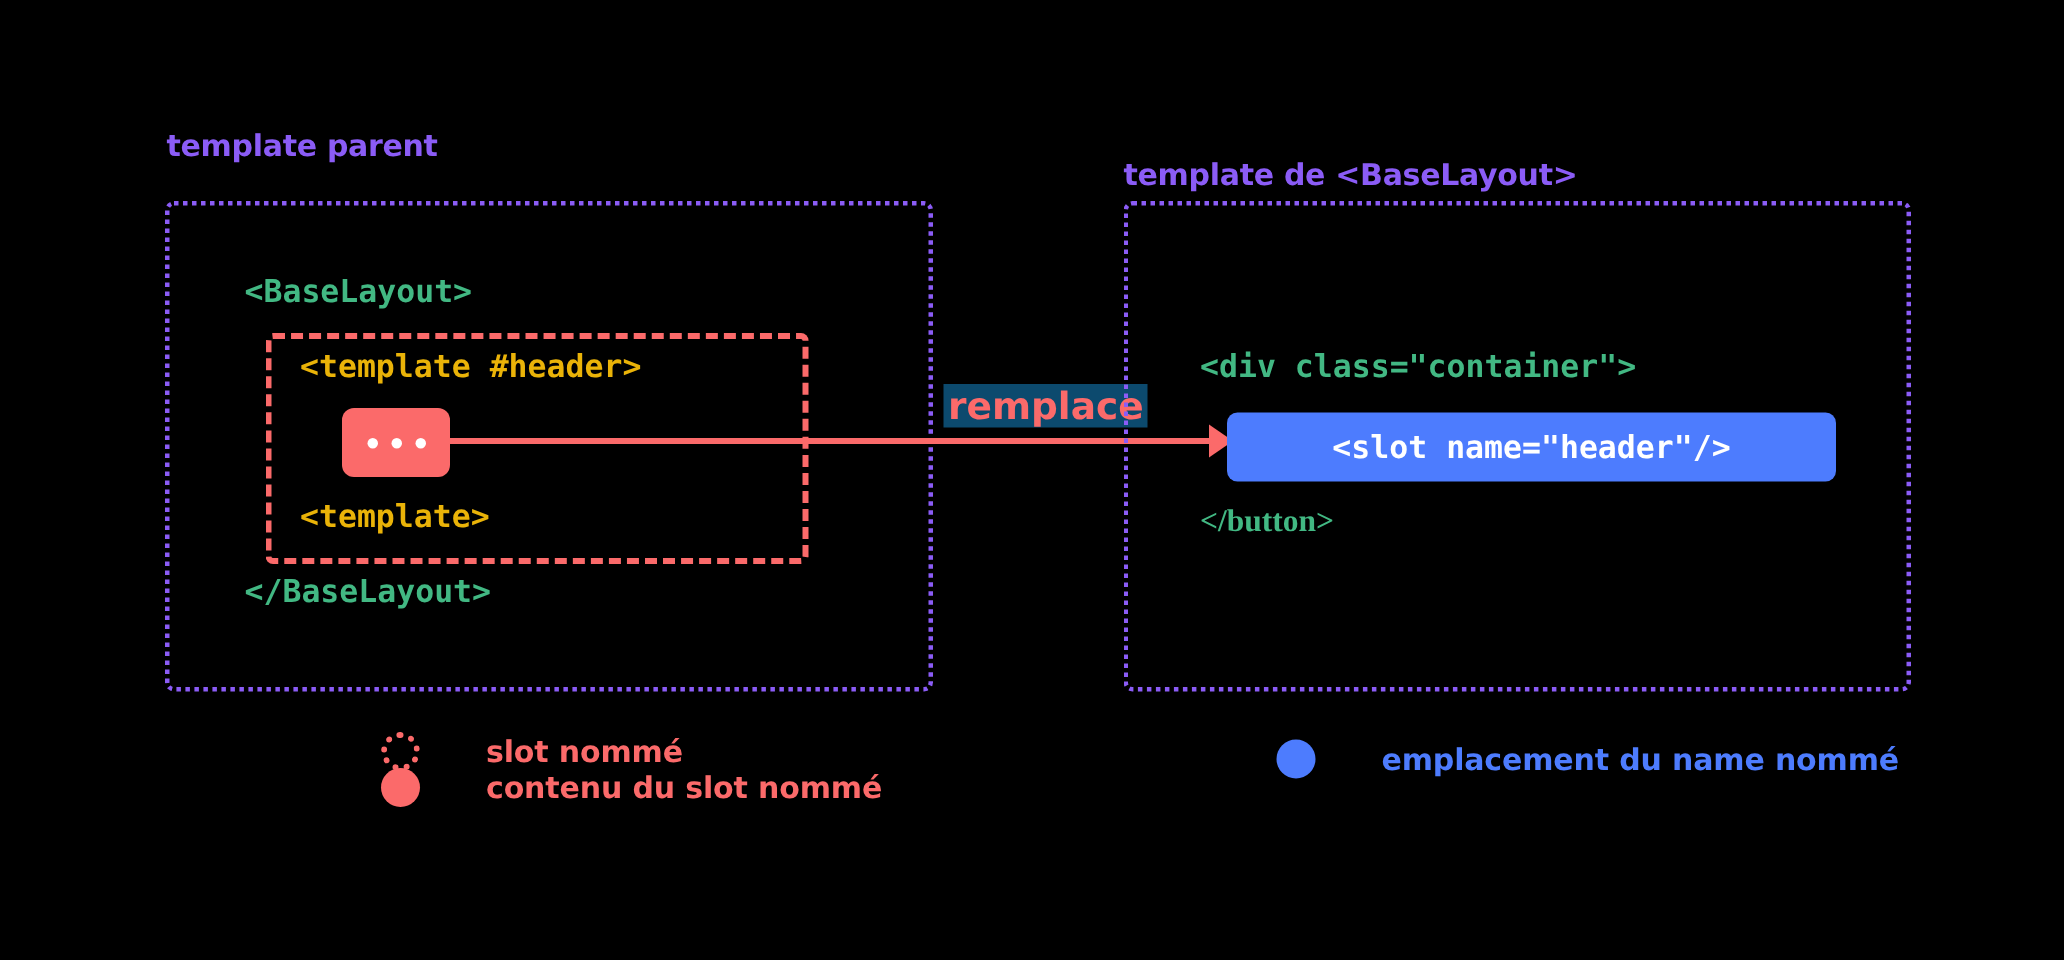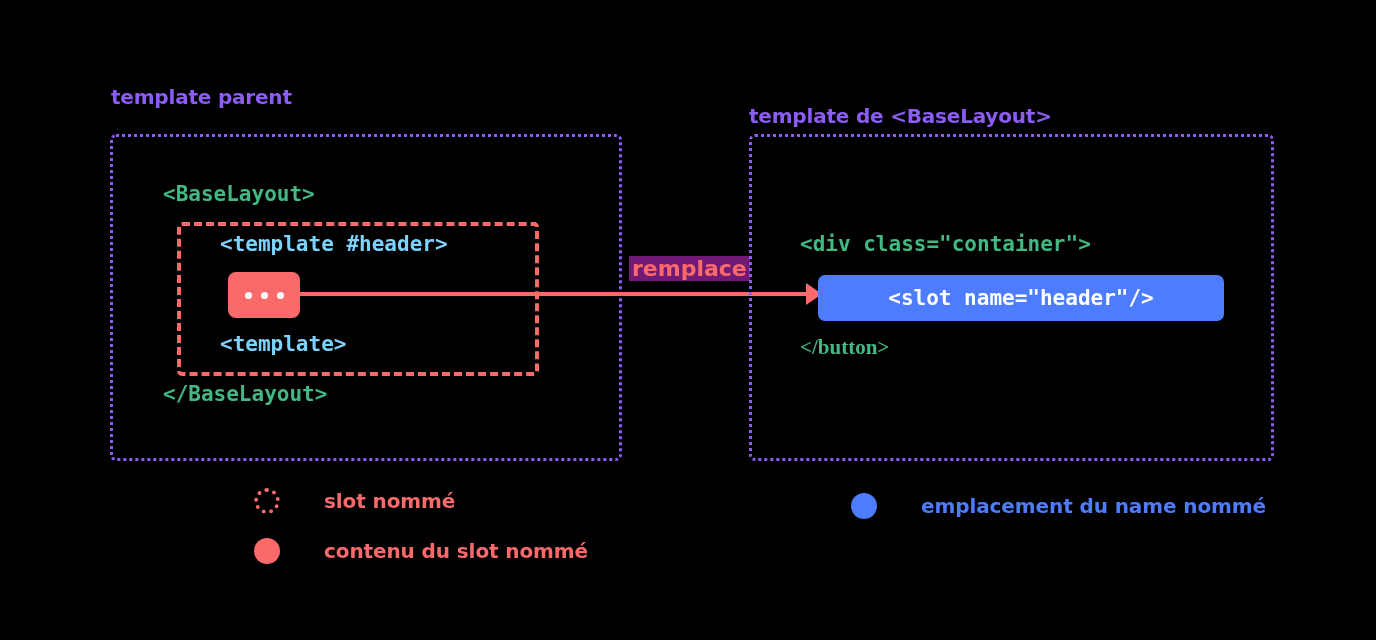--- a/index.html
+++ b/index.html
@@ -43,21 +43,21 @@
   
   .code {
     position: absolute;
     font-family: "DejaVu Sans Mono", monospace;
     font-weight: 700;
     font-size: 21px;
     letter-spacing: 0px;
     white-space: pre;
   }
   .code.green { color: #42b883; }
-  .code.red   { color: #7dd3fc; margin-left: 20px; }
+  .code.red   { color: #eab308; }
   .code.white { color: #ffffff; }
 
   #code-baselayout-open  { left: 163px; top: 182px; }
   #code-baselayout-close { left: 163px; top: 382px; text-align: center; }
   #code-template-open    { left: 200px; top: 232px; }
   #code-template-close   { left: 200px; top: 332px; }
 
   #code-div-open   { left: 800px; top: 232px; }
   #code-button-end { left: 800px; top: 335px; font-family: Liberation Serif, serif; }
 
@@ -112,23 +112,23 @@
     border-left: 16px solid #fb6a6a;
     border-top: 11px solid transparent;
     border-bottom: 11px solid transparent;
   }
   #arrow-label {
     position: absolute;
     left: 629px;
     top: 256px;
     font-family: "DejaVu Sans", sans-serif;
     font-weight: 700;
-    font-size: 22px;
+    font-size: 25px;
     color: #fb6a6a;
-    background: #701a75;
+    background: #0c4a6e;
     padding: 0 3px;
     white-space: pre;
   }
 
   
   #slot-placement-box {
     position: absolute;
     left: 818px;
     top: 275px;
     width: 406px;
@@ -174,21 +174,21 @@
   }
   .marker-dot-blue {
     width: 26px;
     height: 26px;
     border-radius: 50%;
     background: #4d7cfe;
   }
   .marker-gap { width: 44px; }
 
   #legend-named-slot     { left: 254px; top: 488px; }
-  #legend-slot-content   { left: 254px; top: 538px; }
+  #legend-slot-content   { left: 254px; top: 512px; }
   #legend-slot-outlet    { left: 851px; top: 493px; }
 </style>
 </head>
 <body>
 
 <div id="canvas">
 
   <div class="panel-title" id="title-left">template parent</div>
 
   <div class="panel-box" id="panel-left"></div>

